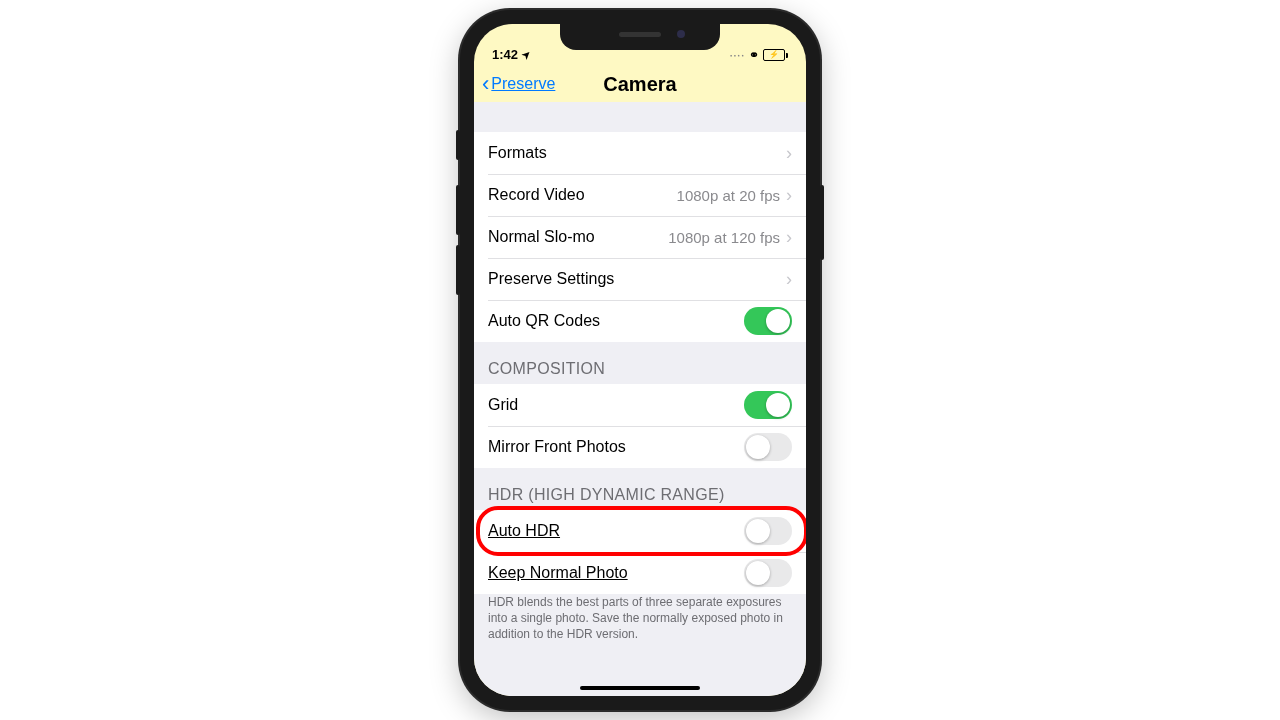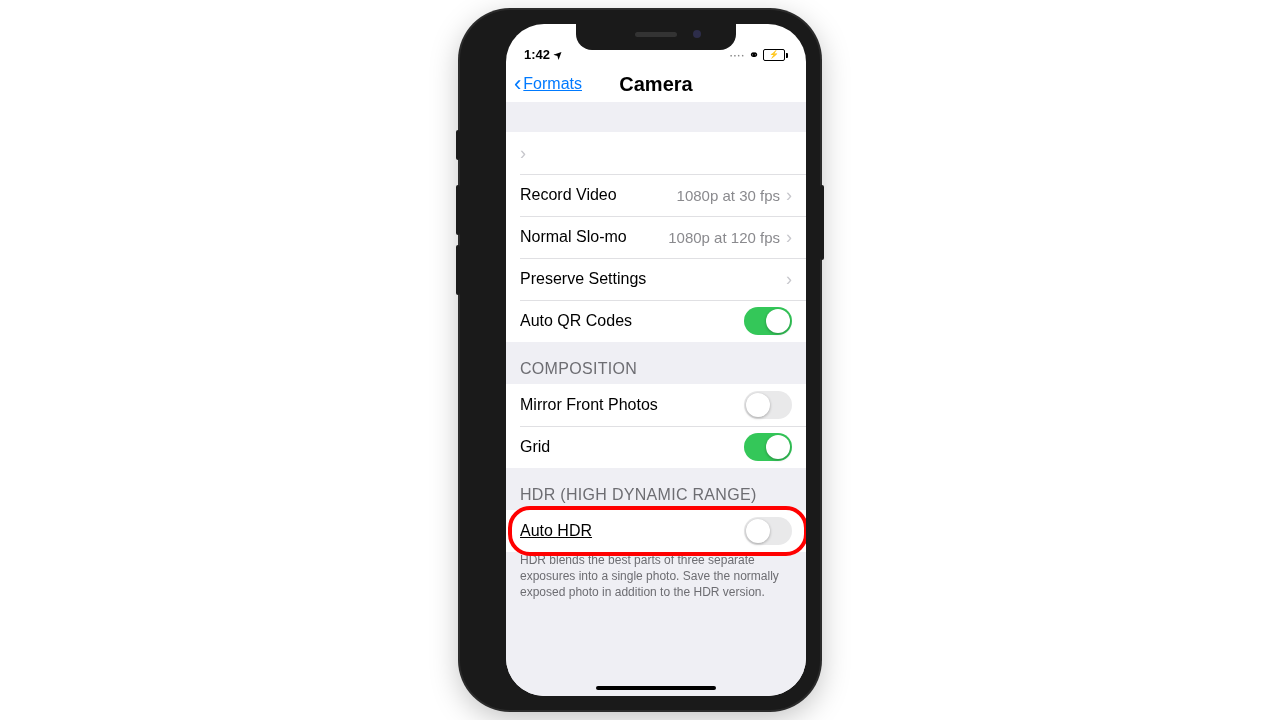--- a/index.html
+++ b/index.html
@@ -3,21 +3,21 @@
 <meta charset="utf-8">
 <style>
   html,body{margin:0;padding:0;width:1280px;height:720px;background:#fff;font-family:-apple-system,"Helvetica Neue",Helvetica,Arial,sans-serif;}
   .stage{width:1280px;height:720px;display:flex;align-items:center;justify-content:center;}
   .phone{position:relative;width:360px;height:700px;background:#1a1a1a;border-radius:50px;box-shadow:0 0 0 2px #2b2b2b,0 8px 30px rgba(0,0,0,0.25);}
   .side-btn{position:absolute;background:#1a1a1a;border-radius:3px;}
   .sb-left-1{left:-4px;top:120px;width:4px;height:30px;}
   .sb-left-2{left:-4px;top:175px;width:4px;height:50px;}
   .sb-left-3{left:-4px;top:235px;width:4px;height:50px;}
   .sb-right {right:-4px;top:175px;width:4px;height:75px;}
-  .screen{position:absolute;left:14px;top:14px;right:14px;bottom:14px;border-radius:38px;overflow:hidden;background:#ffffff;margin-left:32px;}
+  .screen{position:absolute;left:14px;top:14px;right:14px;bottom:14px;border-radius:38px;overflow:hidden;background:#fef9c3;}
   .notch{position:absolute;top:0;left:50%;transform:translateX(-50%);width:160px;height:26px;background:#1a1a1a;border-bottom-left-radius:16px;border-bottom-right-radius:16px;z-index:5;}
   .notch .speaker{position:absolute;top:8px;left:50%;transform:translateX(-50%);width:42px;height:5px;background:#333;border-radius:3px;}
   .notch .cam{position:absolute;top:6px;right:35px;width:8px;height:8px;border-radius:50%;background:#2d2d4a;}
   .statusbar{height:38px;display:flex;justify-content:space-between;align-items:flex-end;padding:0 18px 2px 18px;font-size:13px;font-weight:600;color:#000;}
   .sb-left-grp{display:flex;align-items:center;gap:4px;}
   .sb-right-grp{display:flex;align-items:center;gap:4px;font-size:12px;}
   .loc-arrow{display:inline-block;transform:rotate(0deg);}
   .dots{letter-spacing:1px;color:#888;font-size:10px;}
   .battery{display:inline-flex;align-items:center;}
   .batt-body{width:20px;height:10px;border:1px solid #000;border-radius:2px;position:relative;display:flex;align-items:center;justify-content:center;}
@@ -74,34 +74,35 @@
                 <span class="bolt">⚡</span>
               </span>
               <span class="batt-tip"></span>
           </span>
         </div>
       </div>
 
       <div class="navbar">
         <div class="back">
           <span class="chev">‹</span>
-          <span class="lbl">Formats</span>
+          <span class="lbl">Preserve</span>
         </div>
         <div class="title">Camera</div>
       </div>
 
       <div class="content">
 
         <div class="group first">
           <div class="row">
+            <span class="label">Formats</span>
             <span class="chevron">›</span>
           </div>
           <div class="row">
             <span class="label">Record Video</span>
-            <span class="value">1080p at 30 fps</span>
+            <span class="value">1080p at 20 fps</span>
             <span class="chevron">›</span>
           </div>
           <div class="row">
             <span class="label">Normal Slo-mo</span>
             <span class="value">1080p at 120 fps</span>
             <span class="chevron">›</span>
           </div>
           <div class="row">
             <span class="label">Preserve Settings</span>
             <span class="chevron">›</span>
@@ -110,37 +111,43 @@
             <span class="label">Auto QR Codes</span>
             <span class="toggle on">
                 <span class="knob"></span>
               </span>
           </div>
         </div>
 
         <div class="sect-header">COMPOSITION</div>
         <div class="group">
           <div class="row">
-            <span class="label">Mirror Front Photos</span>
-            <span class="toggle">
+            <span class="label">Grid</span>
+            <span class="toggle on">
                 <span class="knob"></span>
               </span>
           </div>
           <div class="row">
-            <span class="label">Grid</span>
-            <span class="toggle on">
+            <span class="label">Mirror Front Photos</span>
+            <span class="toggle">
                 <span class="knob"></span>
               </span>
           </div>
         </div>
 
         <div class="sect-header">HDR (HIGH DYNAMIC RANGE)</div>
         <div class="group" style="position:relative;text-decoration:underline;">
           <div class="row" id="autohdr-row">
             <span class="label">Auto HDR</span>
+            <span class="toggle">
+                <span class="knob"></span>
+              </span>
+          </div>
+          <div class="row">
+            <span class="label">Keep Normal Photo</span>
             <span class="toggle">
                 <span class="knob"></span>
               </span>
           </div>
           <div class="highlight" style="left:2px;right:-2px;top:-4px;height:42px;"></div>
         </div>
 
         <div class="footer-text">HDR blends the best parts of three separate exposures into a single photo. Save the normally exposed photo in addition to the HDR version.</div>
 
       </div>

